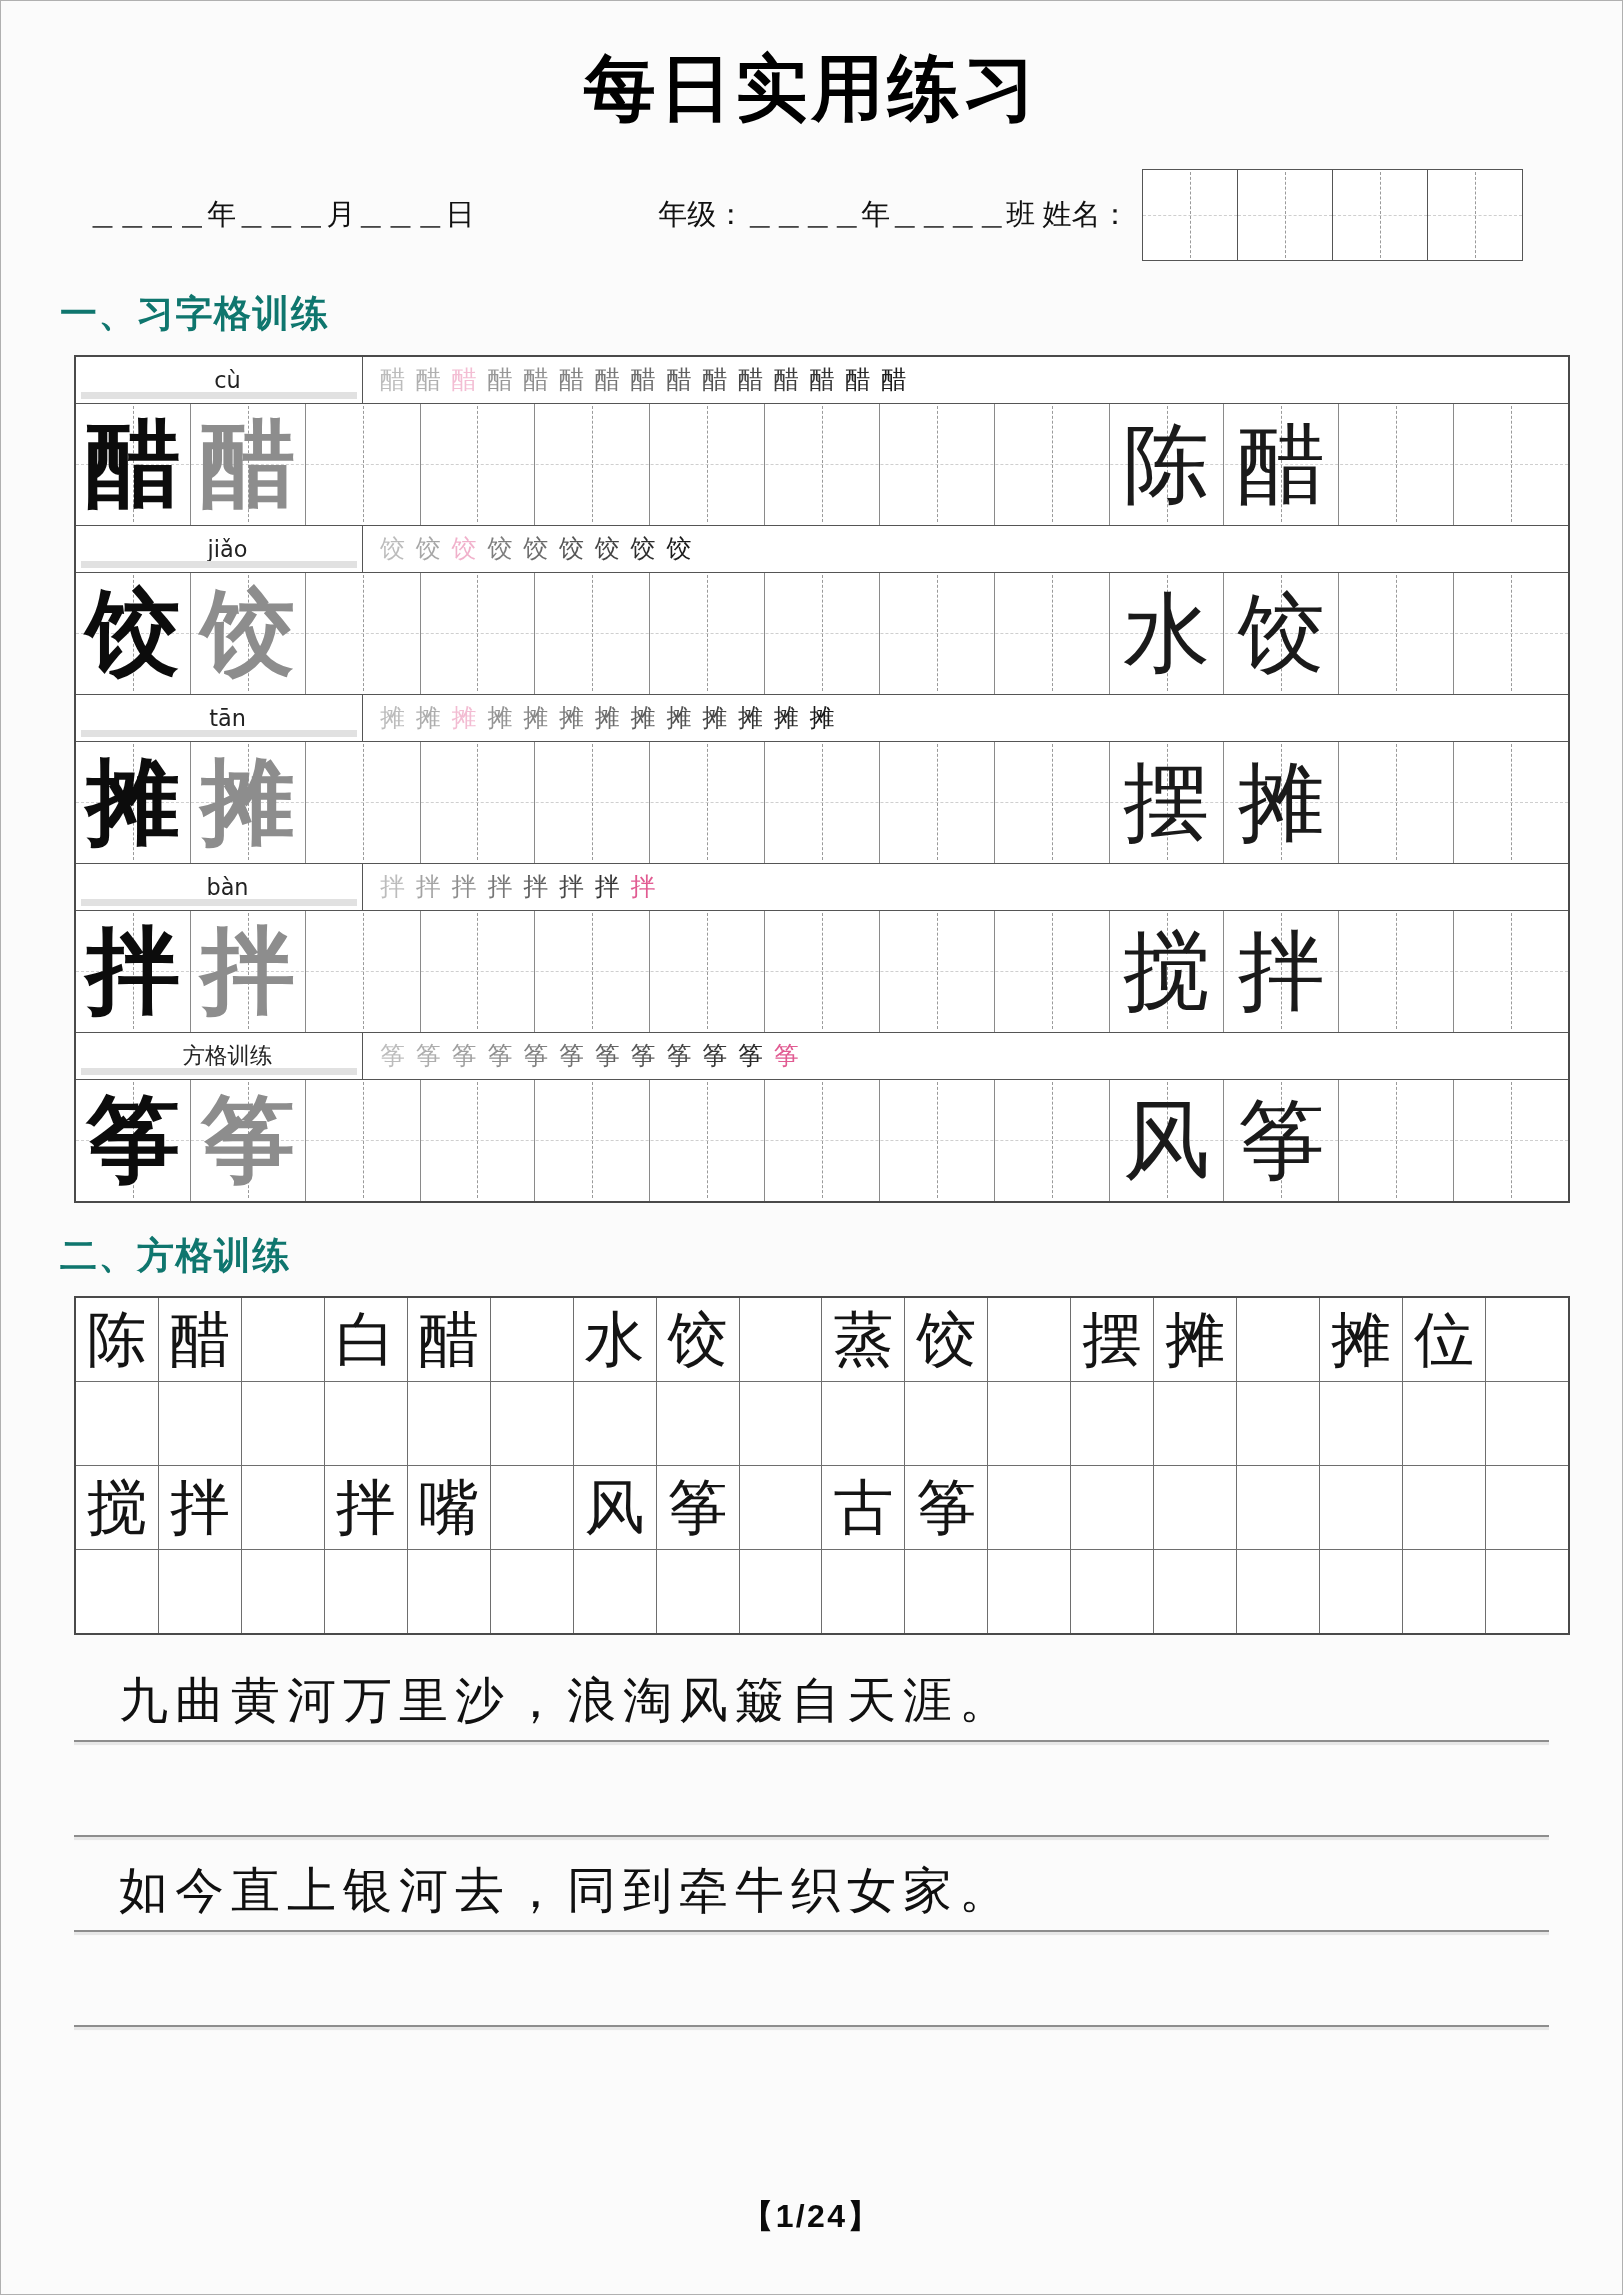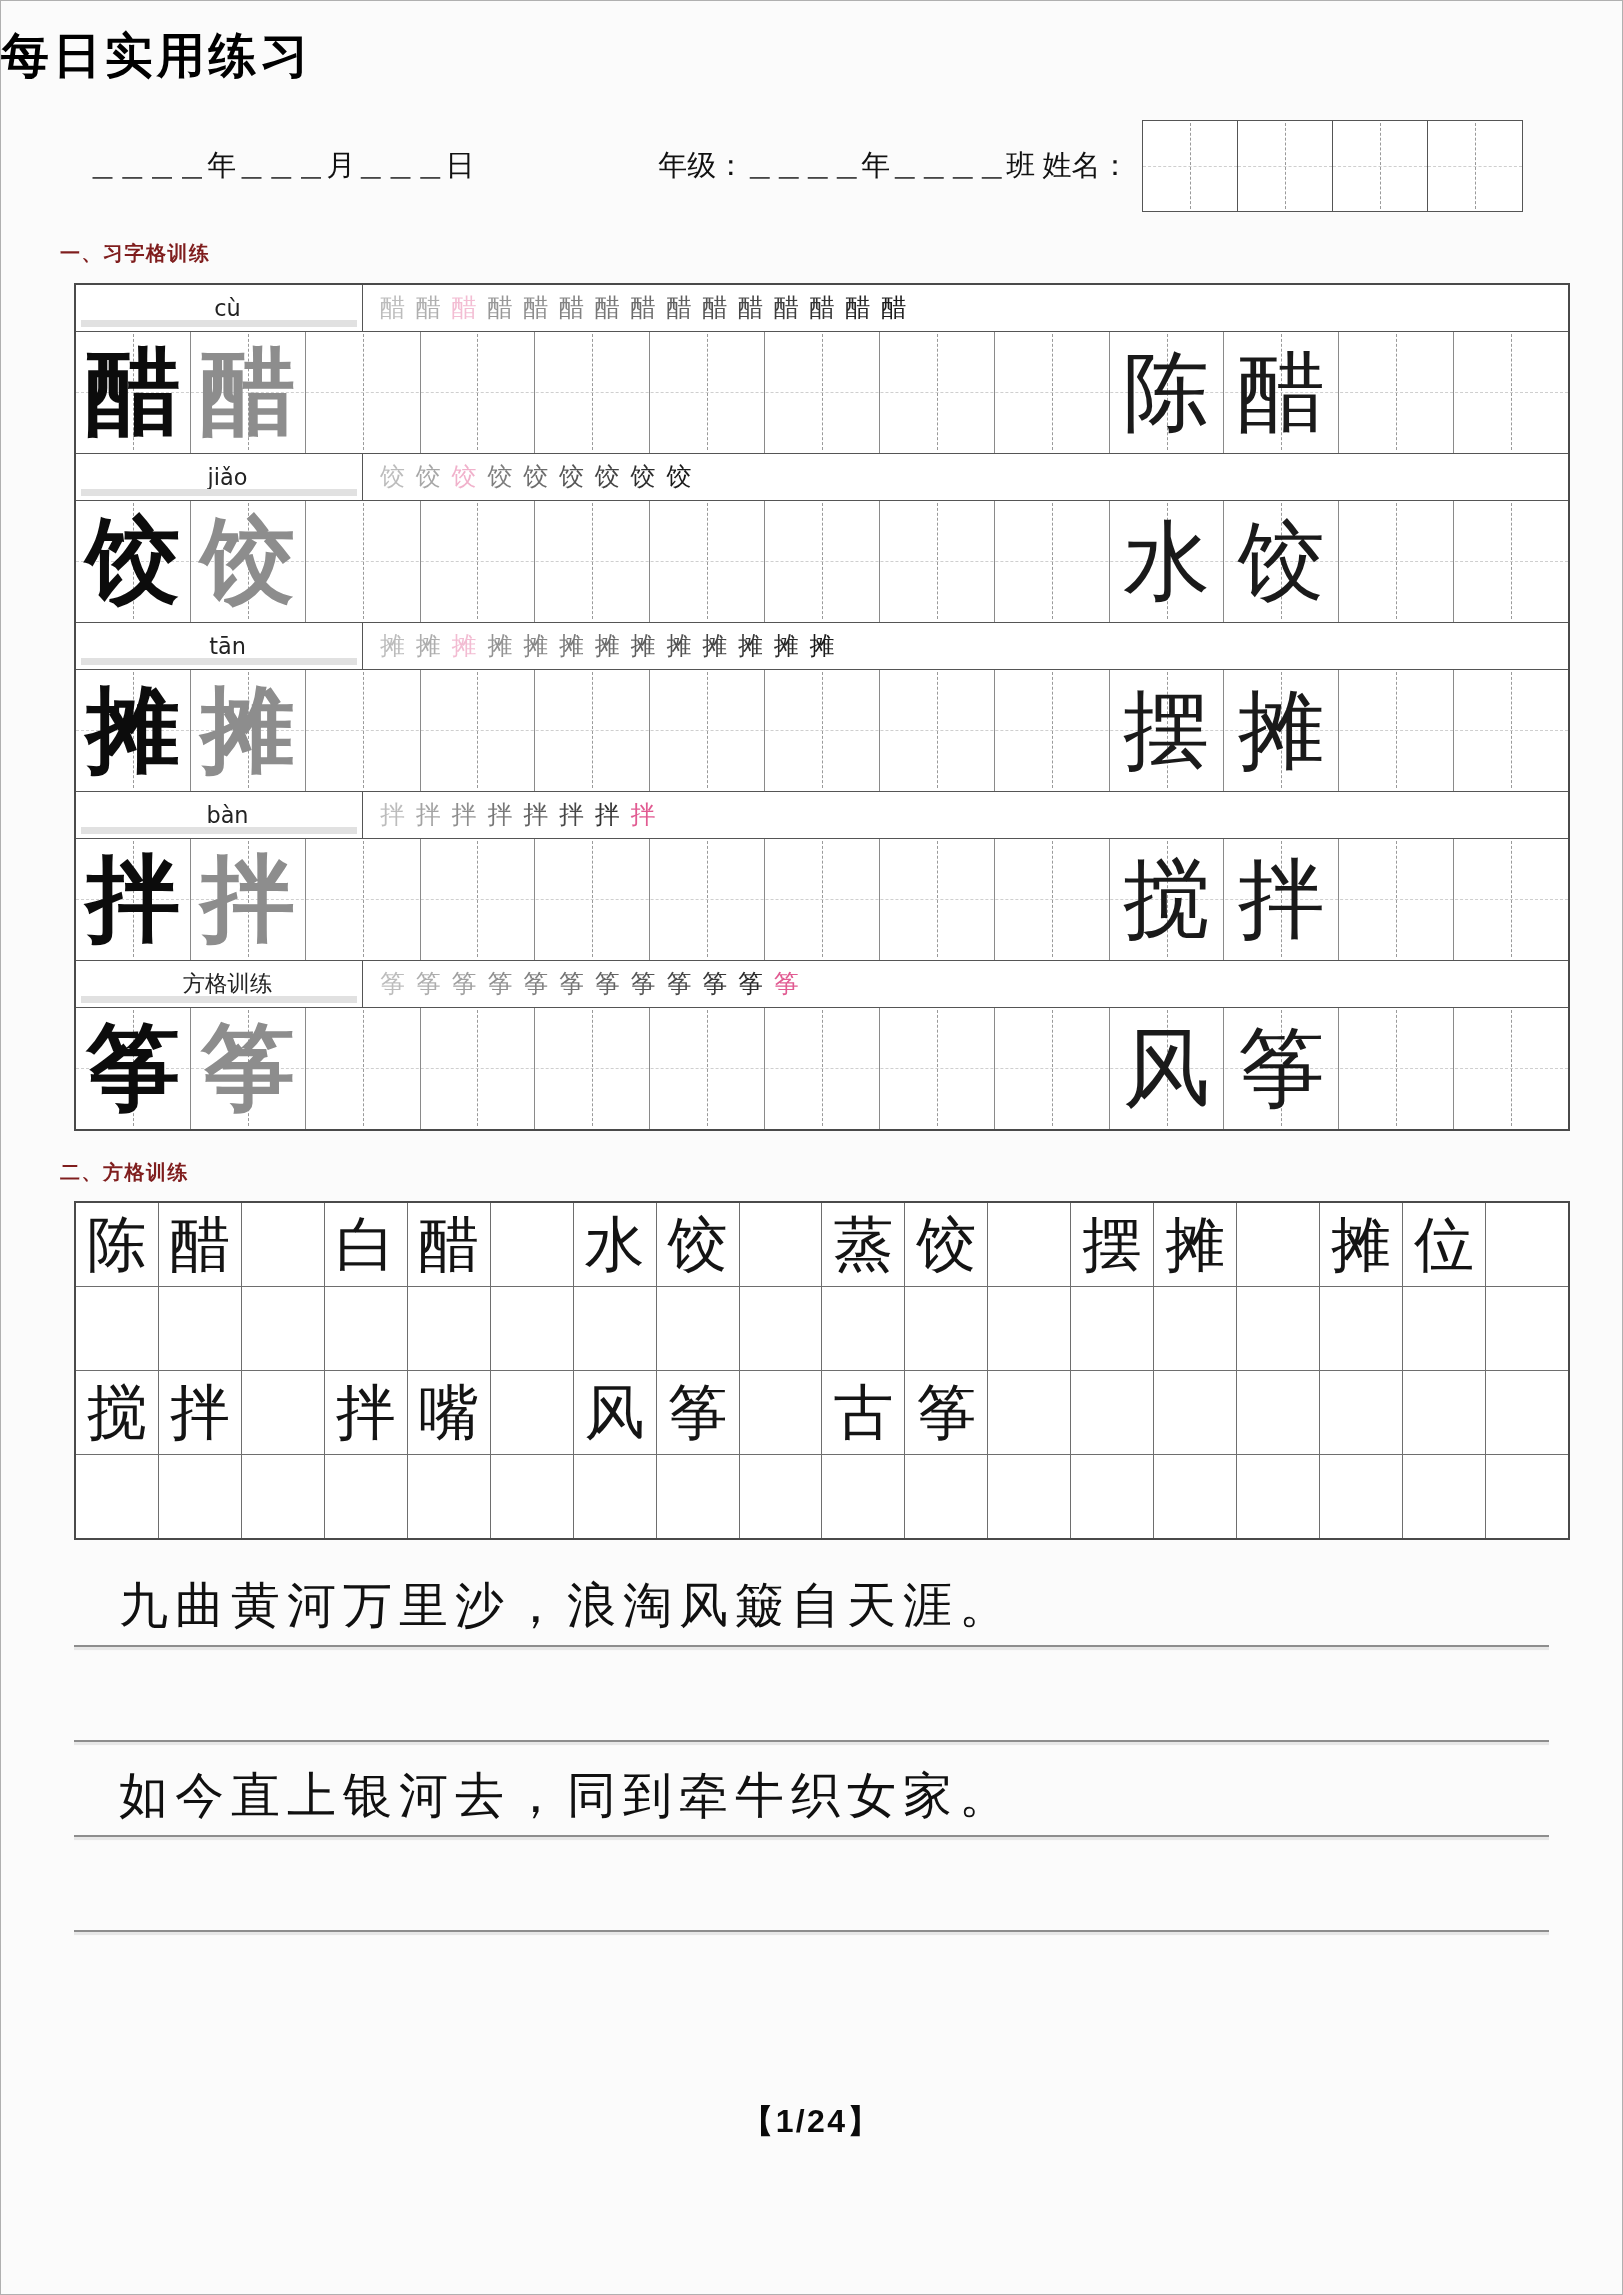--- a/index.html
+++ b/index.html
@@ -2,36 +2,36 @@
 <html style="font-size:12.4px"><head>
 <meta charset="utf-8">
 <style>
   html,body{margin:0;padding:0;background:#e8e8e8;}
   .page{
     width:1623px;height:2295px;background:#fbfbfb;position:relative;
     box-sizing:border-box;border:0.8px solid #b0b0b0;overflow:hidden;
     font-family:"Liberation Serif","DejaVu Serif",serif;color:#111;
   }
   .title{
-    padding-top:23px;font-size:48px;font-weight:700;
+    text-align:center;padding-top:40px;font-size:72px;font-weight:700;
     letter-spacing:3.9px;font-family:"Liberation Sans","DejaVu Sans",sans-serif;color:#000;
   }
   .head-row{
     display:flex;align-items:center;justify-content:space-between;
     margin:32px 99px 0 87px;font-size:29px;
   }
   .date{letter-spacing:0.8px;}
   .grade-group{display:flex;align-items:center;gap:12.4px;justify-content:flex-end;}
   .name-grid{display:flex;border:1.5px solid #555;background:#fff;}
   .tcell{width:94px;height:90px;position:relative;border-right:1.5px solid #555;}
   .tcell:last-child{border-right:none;}
   .vline{position:absolute;left:50%;top:2.3px;bottom:2.3px;border-left:1.5px dashed #9a9a9a;}
   .hline{position:absolute;top:50%;left:0;right:0;border-top:1.5px dashed #cfcfcf;}
   .sec{
-    margin:28px 0 15.5px 59px;font-size:20px;font-weight:700;color:#7f1d1d;
+    margin:28px 0 15.5px 59px;font-size:37px;font-weight:700;color:#0f766e;
     font-family:"Liberation Sans","DejaVu Sans",sans-serif;letter-spacing:1.5px;
   }
   
   .practice{margin-left:73px;width:1496px;border:2.3px solid #4a4a4a;box-sizing:border-box;background:#fff;}
   .pblock{border-bottom:1.5px solid #555;}
   .pblock:last-child{border-bottom:none;}
   .phead{display:flex;height:46px;border-bottom:1.5px solid #555;align-items:stretch;}
   .ppy{
     width:269px;border-right:1.5px solid #555;position:relative;
     display:flex;align-items:center;justify-content:center;

